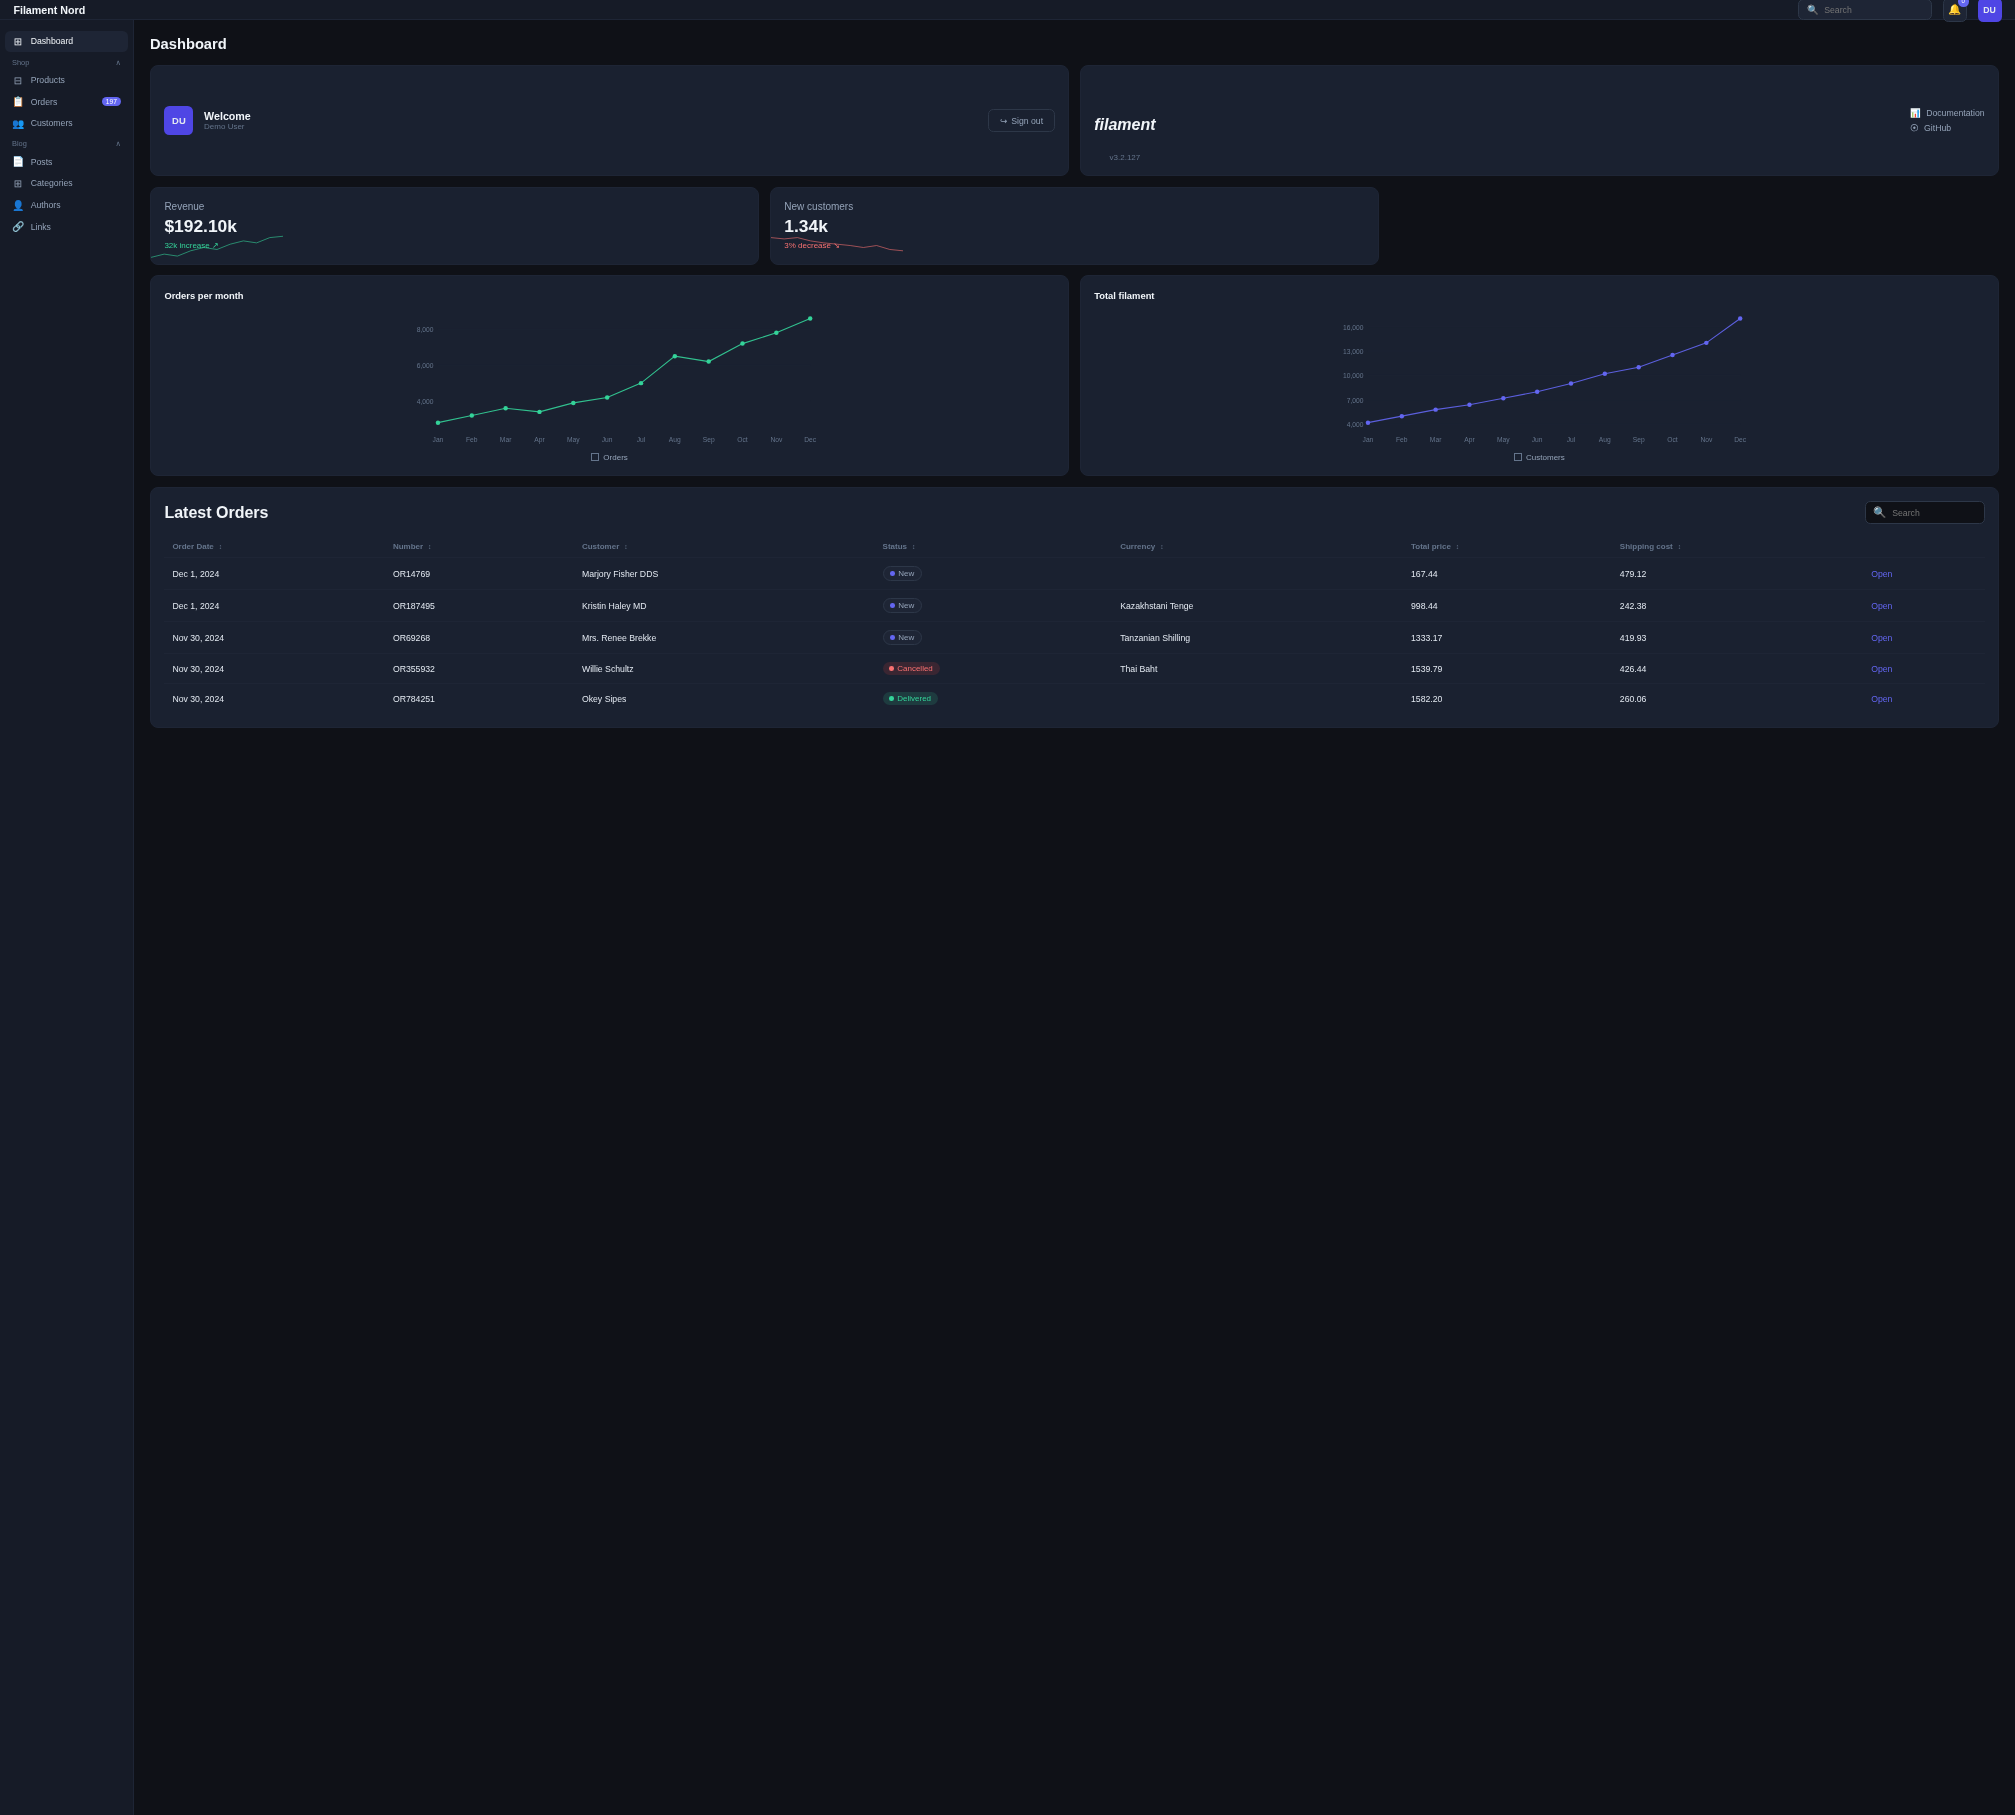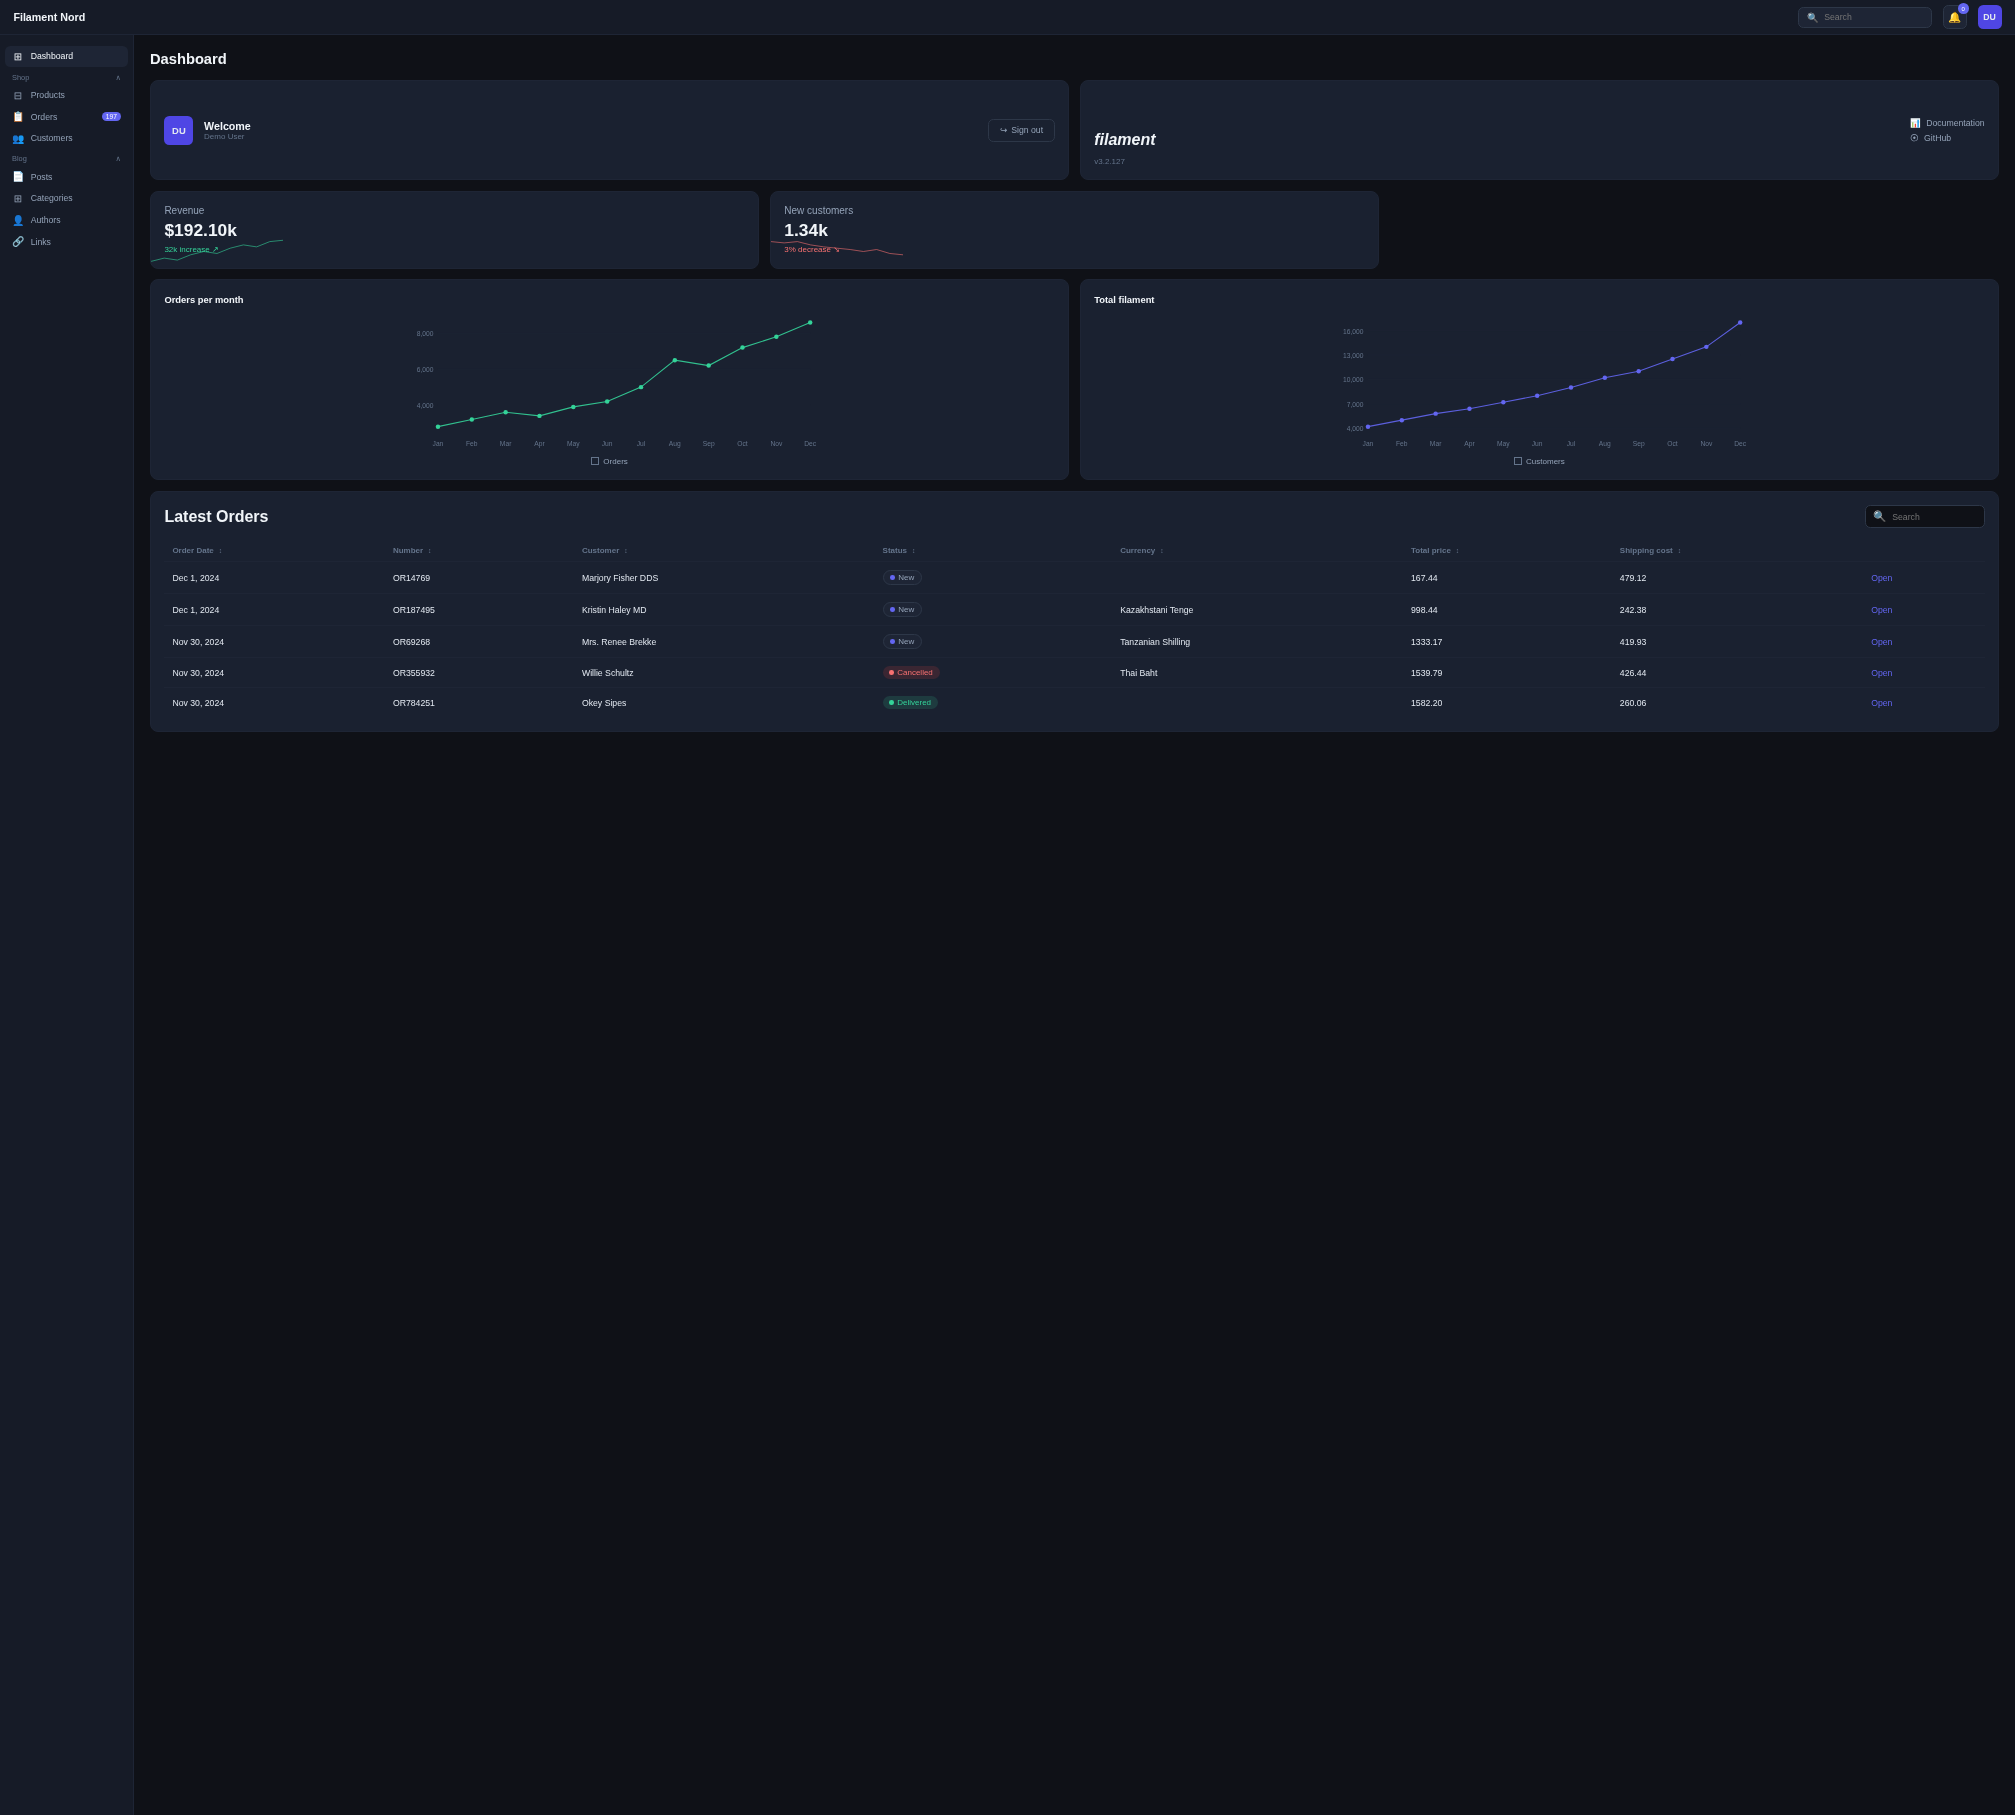--- a/index.html
+++ b/index.html
@@ -12,21 +12,21 @@
       min-height: 100vh;
     }
 
     
     .topnav {
       background: #161b27;
       display: flex;
       align-items: center;
       justify-content: space-between;
       padding: 0 13.4px;
-      height: 35px;
+      height: 20px;
       border-bottom: 0.7px solid #1e2535;
       position: sticky;
       top: 0;
       z-index: 100;
     }
     .topnav-brand {
       font-weight: 700;
       font-size: 10.7px;
       color: #f1f5f9;
     }
@@ -197,21 +197,21 @@
       display: flex;
       align-items: center;
       gap: 4px;
     }
     .filament-card {
       display: flex;
       align-items: center;
       justify-content: space-between;
     }
     .filament-brand { font-size: 16px; font-weight: 700; font-style: italic; color: #f1f5f9; margin-top: 36px; }
-    .filament-version { font-size: 8px; color: #64748b; margin-top: 8px; }
+    .filament-version { font-size: 8px; color: #64748b; margin-top: 19px; text-align: center; }
     .filament-links { display: flex; flex-direction: column; gap: 5.3px; }
     .filament-link {
       display: flex;
       align-items: center;
       gap: 5.3px;
       font-size: 8.7px;
       color: #94a3b8;
       cursor: pointer;
     }
 

